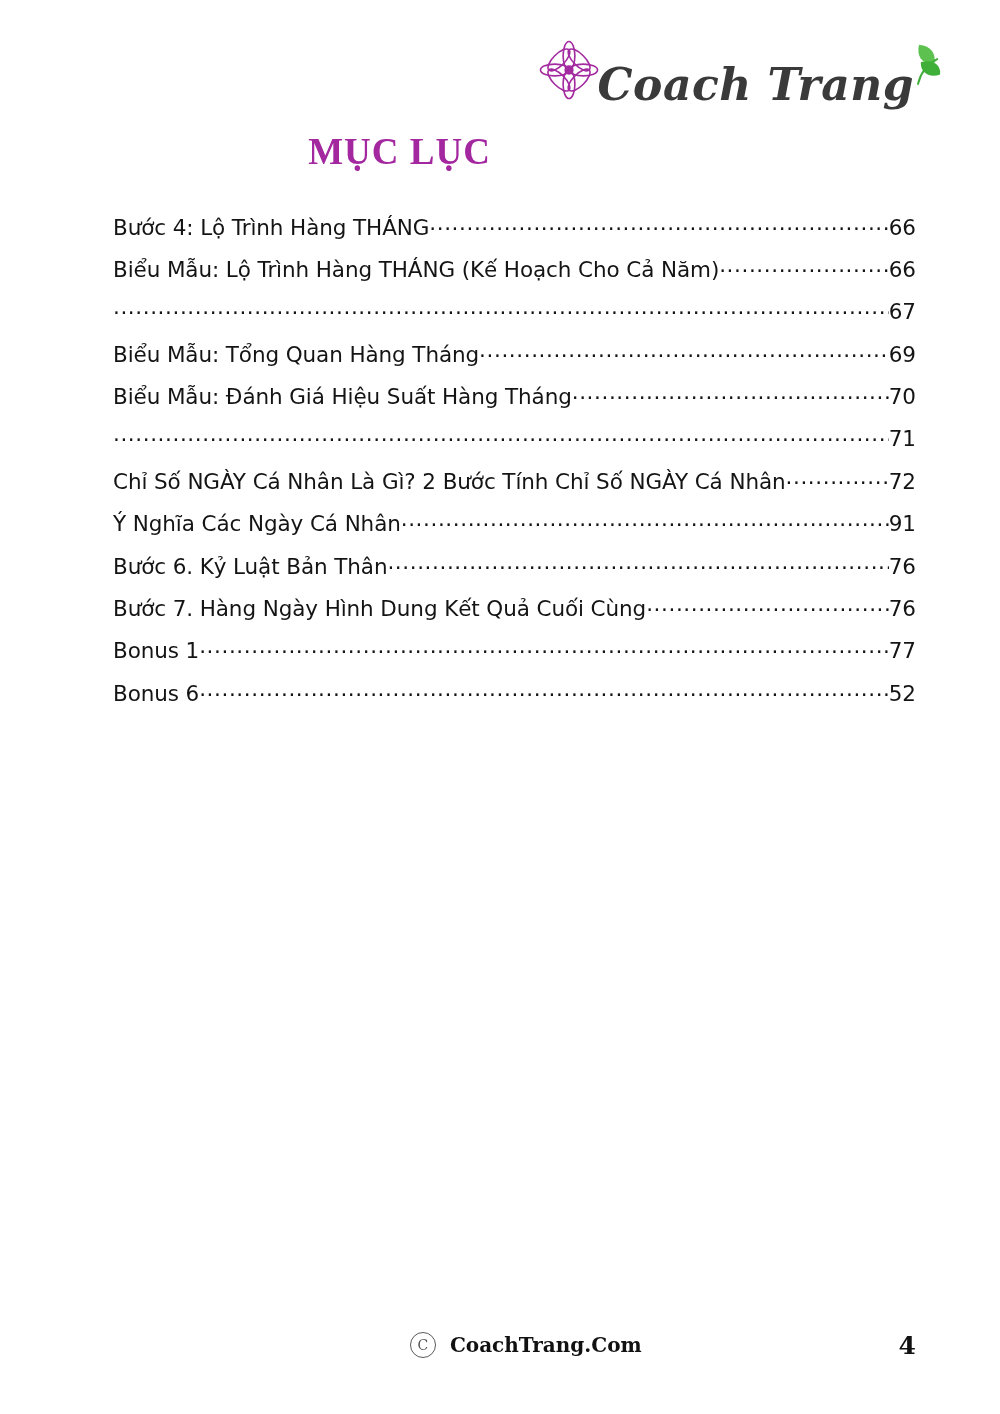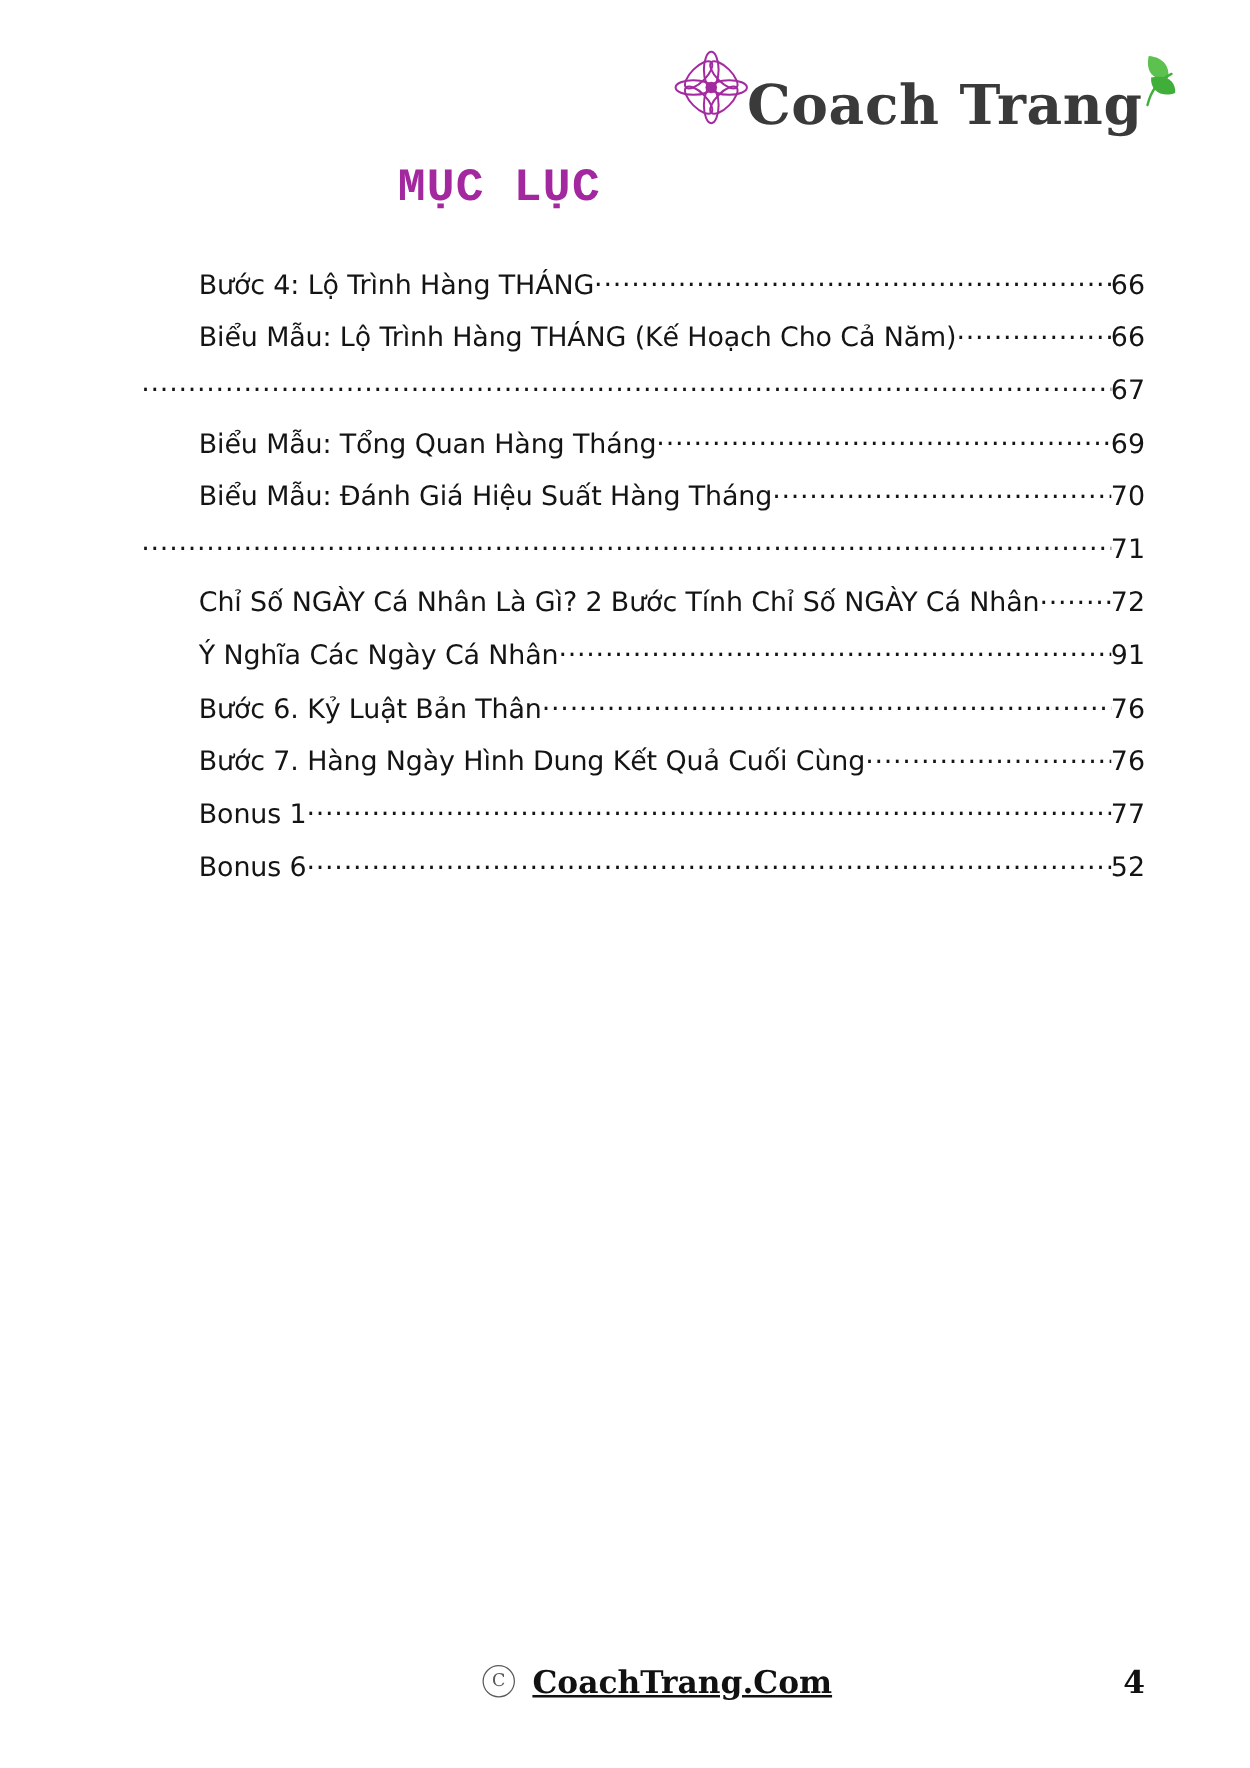--- a/index.html
+++ b/index.html
@@ -33,20 +33,21 @@
     height: 80px;
   }
   .logo-flower {
     width: 62px;
     height: 62px;
     flex: 0 0 auto;
     margin-right: -4px;
   }
   .logo-text {
     font-family: "DejaVu Serif", serif;
+    font-style: italic;
     font-weight: 700;
     font-size: 44px;
     color: #3a3a3a;
     letter-spacing: 0.5px;
     line-height: 1;
     margin-left: 2px;
     white-space: nowrap;
     margin-top: 30px;
   }
   .logo-leaf {
@@ -57,21 +58,21 @@
     margin-top: -16px;
   }
 
   
   .doc-title {
     position: absolute;
     top: 130px;
     left: 0;
     width: 799px;
     text-align: center;
-    font-family: Liberation Mono, monospace;
+    font-family: Liberation Serif, serif;
     font-weight: 700;
     font-size: 37px;
     letter-spacing: 1px;
     color: #A3279F;
   }
 
   
   .toc {
     position: absolute;
     top: 213px;
@@ -85,21 +86,20 @@
     height: 42.4px;
     font-family: "DejaVu Sans", sans-serif;
     font-size: 21.5px;
     color: #141414;
     white-space: nowrap;
     overflow: hidden;
   }
   .toc-label {
     flex: 0 0 auto;
     letter-spacing: -0.1px;
-    margin-left: 46px;
   }
   .toc-dots {
     flex: 1 1 auto;
     min-width: 4px;
     overflow: hidden;
     position: relative;
     height: 1em;
   }
   .toc-dots::before {
     content: "......................................................................................................................................................................";
@@ -142,24 +142,23 @@
     font-family: "DejaVu Serif", serif;
     font-size: 14px;
     color: #5a5a5a;
     line-height: 1;
     margin-right: 14px;
     flex: 0 0 auto;
   }
   .footer-site {
     font-family: "DejaVu Serif", serif;
     font-weight: 700;
-    font-size: 25px;
+    font-size: 20px;
     color: #111111;
     letter-spacing: 0px;
-    text-decoration: underline;
   }
   .footer-page {
     flex: 0 0 auto;
     font-family: "DejaVu Serif", serif;
     font-weight: 700;
     font-size: 25px;
     color: #111111;
   }
 </style>
 </head>

